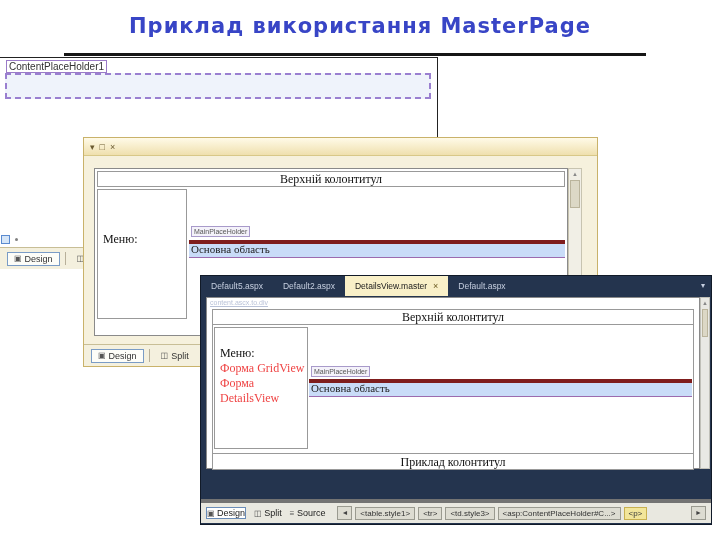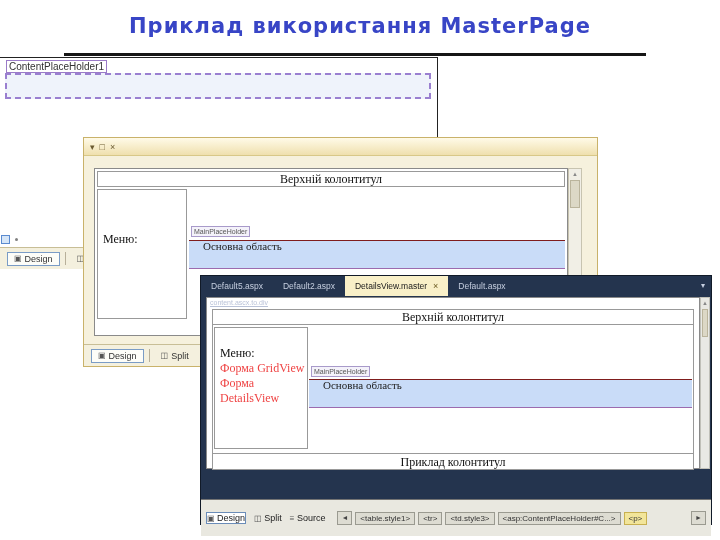--- a/index.html
+++ b/index.html
@@ -49,24 +49,24 @@
   .surface-b { left:10px; top:30px; width:474px; height:168px; }
   .hdr-row { position:absolute; border:1px solid #999; text-align:center;
     font-family:"Liberation Serif", serif; font-size:12px; color:#111; line-height:15px; }
   .hdr-row-b { left:2px; top:2px; right:2px; height:16px; }
   .left-col { position:absolute; border:1px solid #999; background:#fff; }
   .left-col-b { left:2px; top:20px; width:90px; height:130px; }
   .menu-label { position:absolute; left:5px; font-family:"Liberation Serif", serif;
     font-size:12px; color:#111; }
   .ph-chip { position:absolute; font-size:7px; color:#555; border:1px solid #A89ACA;
     background:#F4F2FA; padding:0 2px; line-height:9px; }
-  .hl-row { position:absolute; height:29px; background:#C9DCF8;
-    border-top:1px solid #7f1d1d; border-bottom:1px solid #9C6BAE;
+  .hl-row { position:absolute; height:18px; background:#C9DCF8;
+    border-top:4px solid #7f1d1d; border-bottom:1px solid #9C6BAE;
     font-family:"Liberation Serif", serif; font-size:11px; color:#222;
-    line-height:11px; padding-left:14px; }
+    line-height:11px; padding-left:2px; }
 
   .scrollbar { position:absolute; background:#F1EFE6; border:1px solid #C8C4B0; }
   .scrollbar-b { left:484px; top:30px; width:14px; height:168px; }
   .sb-arrow { display:block; text-align:center; font-size:6px; color:#888; line-height:10px; }
   .sb-thumb { margin:1px; height:28px; background:#DCD8C6; border:1px solid #BAB49C; }
 
   .toolbar-b { bottom:0; }
 
   
   .window-c { position:absolute; left:200px; top:275px; width:512px; height:250px;
@@ -84,22 +84,22 @@
   .outer-box-c { position:absolute; left:5px; top:11px; width:482px; height:160px;
     border:1px solid #999; }
   .hdr-row-c { left:5px; top:11px; width:482px; height:16px; background:#fff; }
   .left-col-c { left:7px; top:29px; width:94px; height:122px; }
   .menu-link { position:absolute; left:5px; font-family:"Liberation Serif", serif;
     font-size:12px; color:#ef4444; cursor:pointer; }
   .ftr-row-c { left:5px; top:155px; width:482px; height:17px; background:#fff; line-height:16px; }
   .scrollbar-c { left:499px; top:21px; width:10px; height:172px; background:#E9E9E4;
     border:1px solid #C0C0B8; }
 
-  .toolbar-c { position:absolute; left:0; right:0; top:223px; height:37px;
-    background:#E9E8E0; border-top:1px solid #737373; display:flex; align-items:center;
+  .toolbar-c { position:absolute; left:0; right:0; top:223px; height:24px;
+    background:#E9E8E0; border-top:4px solid #737373; display:flex; align-items:center;
     gap:4px; padding:0 5px; font-size:9px; color:#222; }
   .toolbar-c .vbtn.active { background:#fff; border:1px solid #6A8CB8; }
   .tagnav { display:flex; align-items:center; gap:3px; margin-left:8px; }
   .nav-arrow { font-size:7px; color:#444; padding:2px 3px; background:#DDDCD2;
     border:1px solid #9A9A90; line-height:8px; }
   .tag-chip { font-size:8px; color:#333; background:#DDDCD2; border:1px solid #9A9A90;
     padding:1px 4px; white-space:nowrap; }
   .tag-chip.active { background:#F2E59A; border-color:#C8B050; }
   .nav-right { margin-left:auto; }
 </style>

